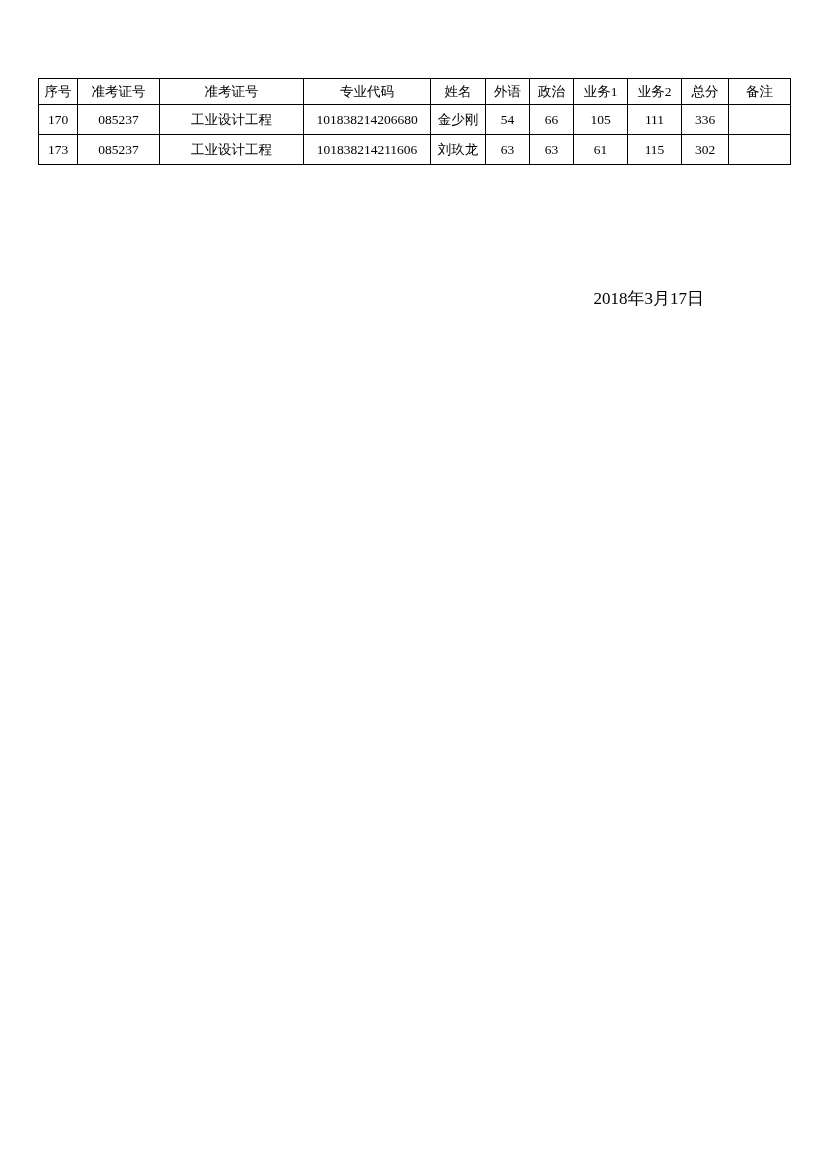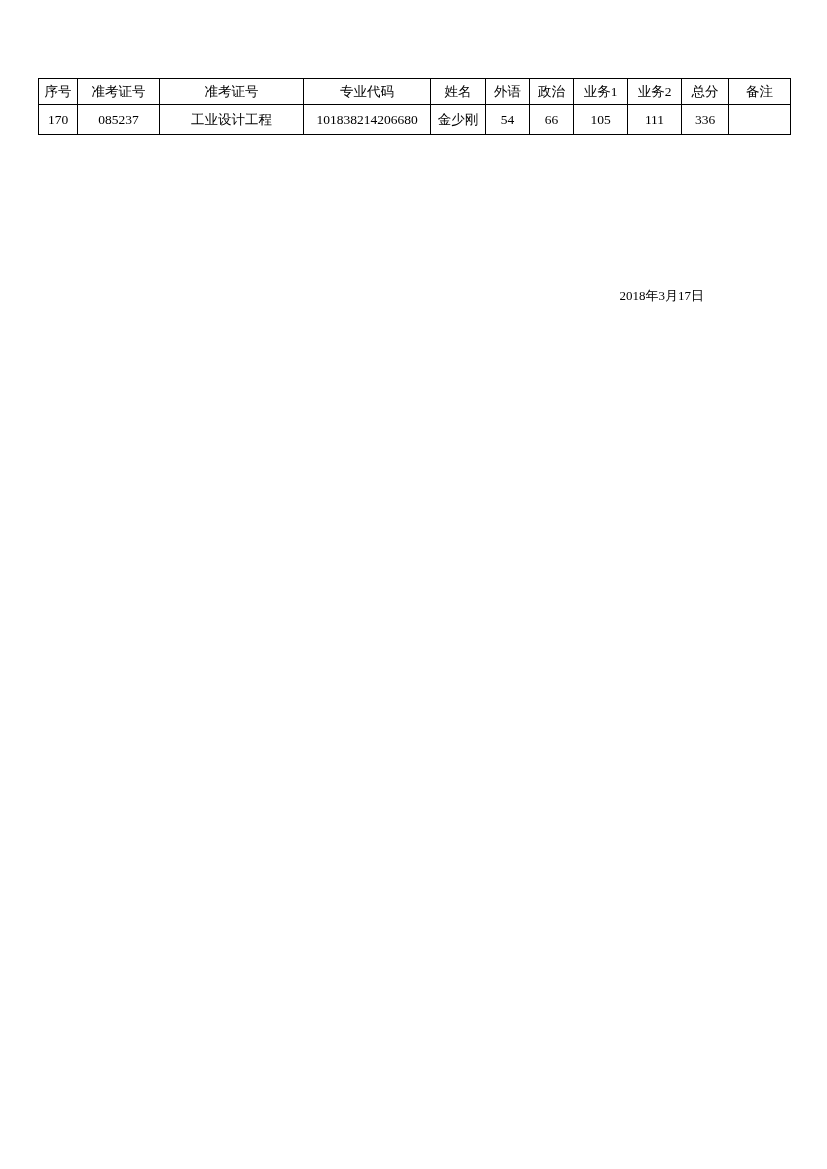--- a/index.html
+++ b/index.html
@@ -61,21 +61,21 @@
   col.c-politics { width: 44px; }
   col.c-prof1    { width: 54px; }
   col.c-prof2    { width: 54px; }
   col.c-total    { width: 47px; }
   col.c-remark   { width: 62px; }
 
   .date-line {
     position: absolute;
     right: 37px;
     top: 287px;
-    font-size: 13px;
+    font-size: 17px;
     font-family: "Liberation Serif", "DejaVu Serif", serif;
     letter-spacing: 0px;
     white-space: nowrap;
   }
 </style>
 </head>
 <body>
 
 <div class="page">
 
@@ -116,19 +116,32 @@
           <td>工业设计工程</td>
           <td>101838214206680</td>
           <td>金少刚</td>
           <td>54</td>
           <td>66</td>
           <td>105</td>
           <td>111</td>
           <td>336</td>
           <td></td>
         </tr>
+        <tr>
+          <td>173</td>
+          <td>085237</td>
+          <td>工业设计工程</td>
+          <td>101838214211606</td>
+          <td>刘玖龙</td>
+          <td>63</td>
+          <td>63</td>
+          <td>61</td>
+          <td>115</td>
+          <td>302</td>
+          <td></td>
+        </tr>
       </tbody>
     </table>
   </div>
 
   <div class="date-line">2018年3月17日</div>
 
 </div>
 
 </body></html>

